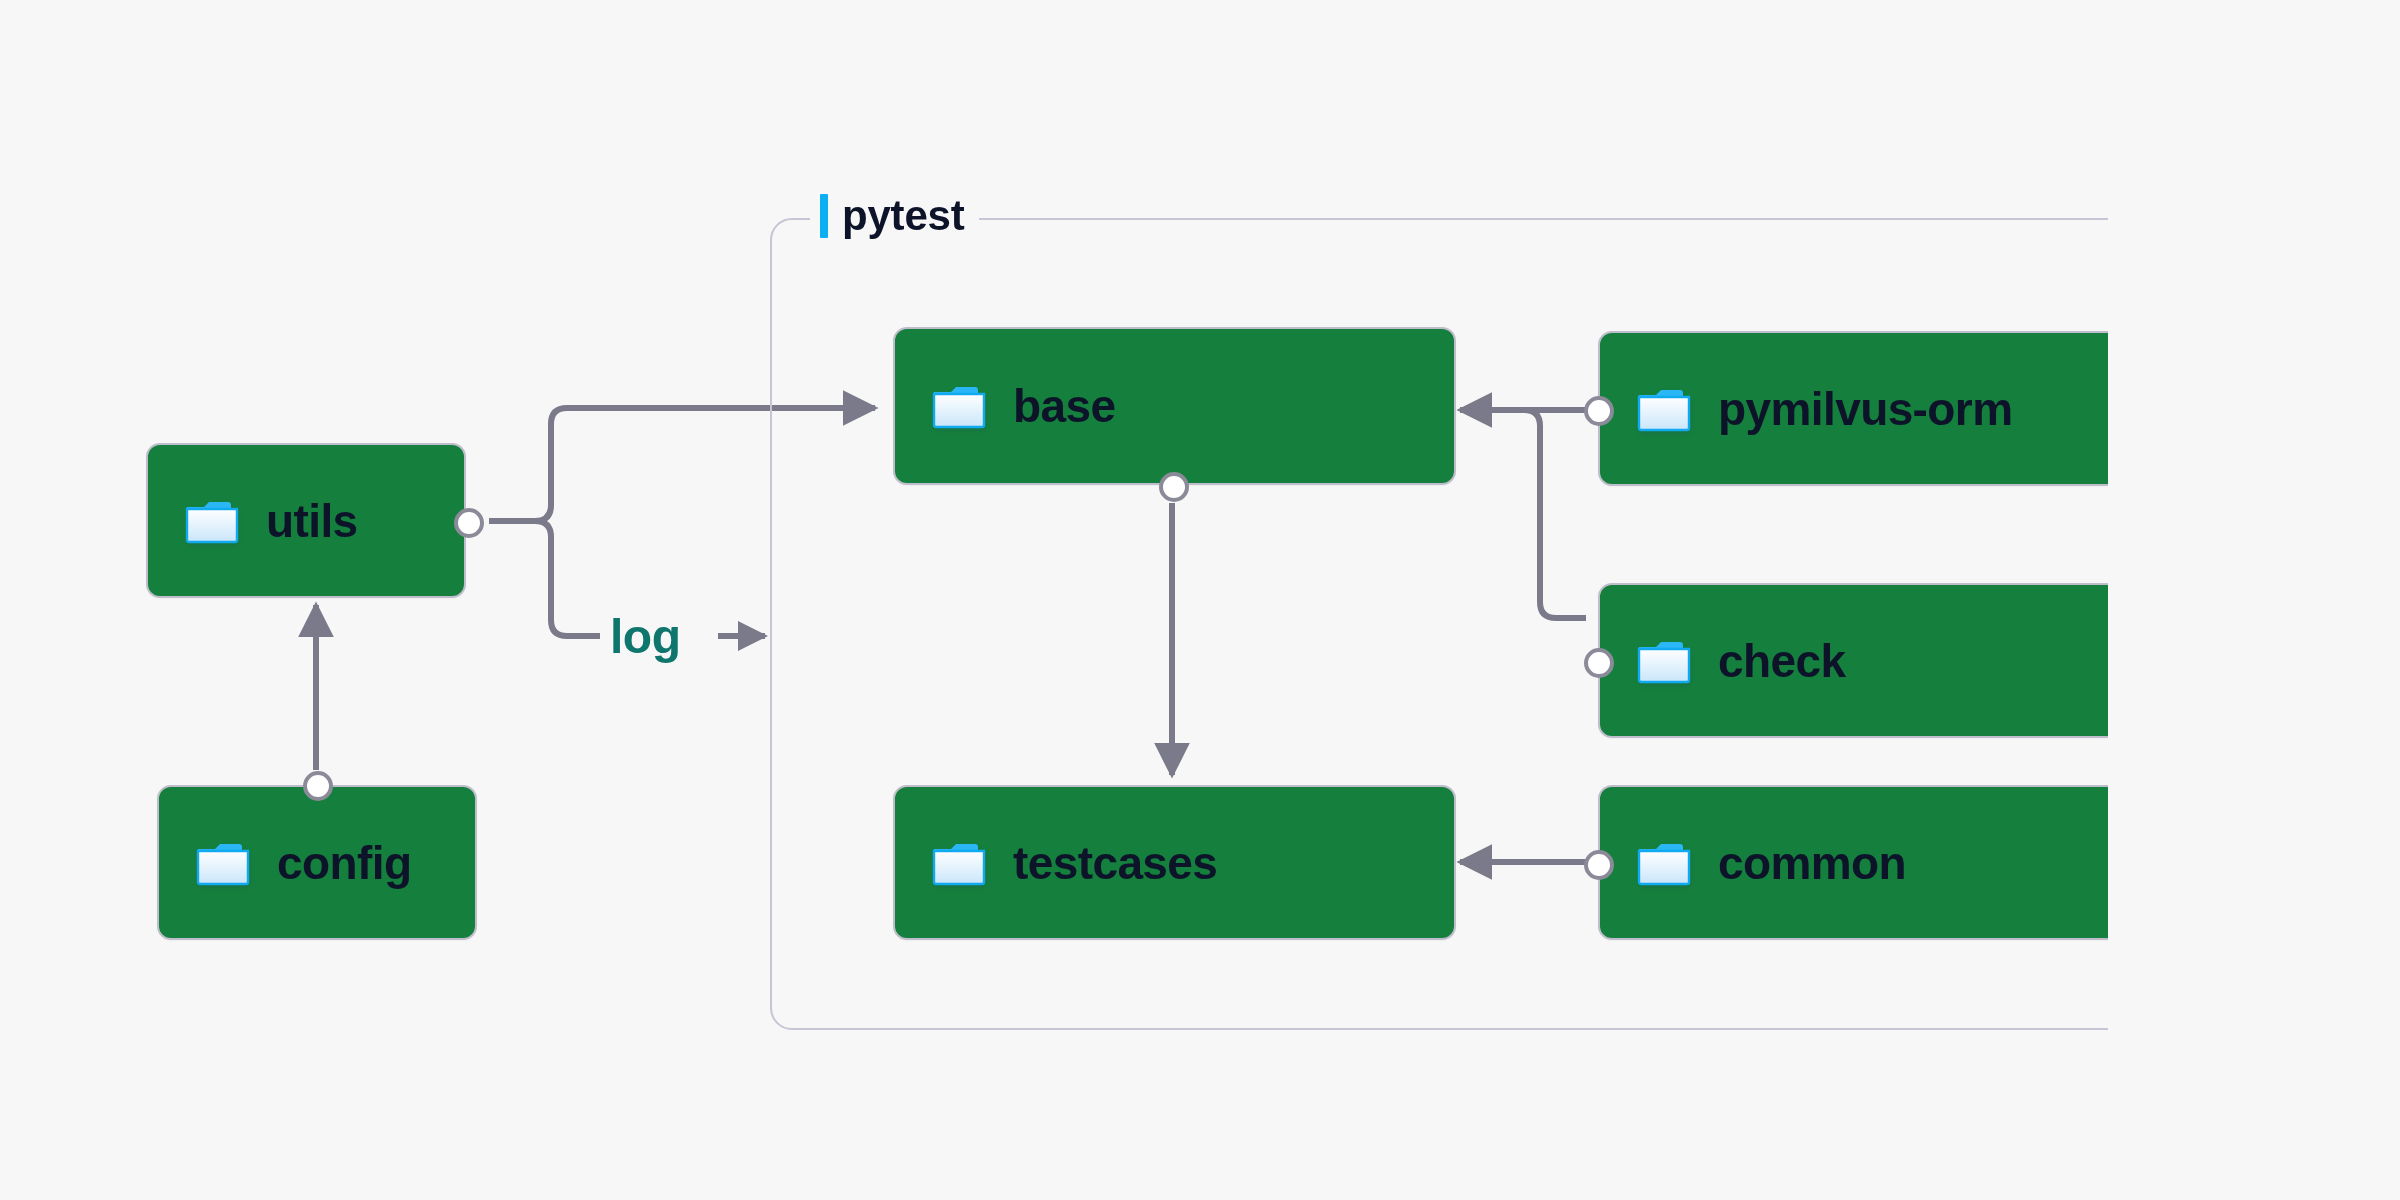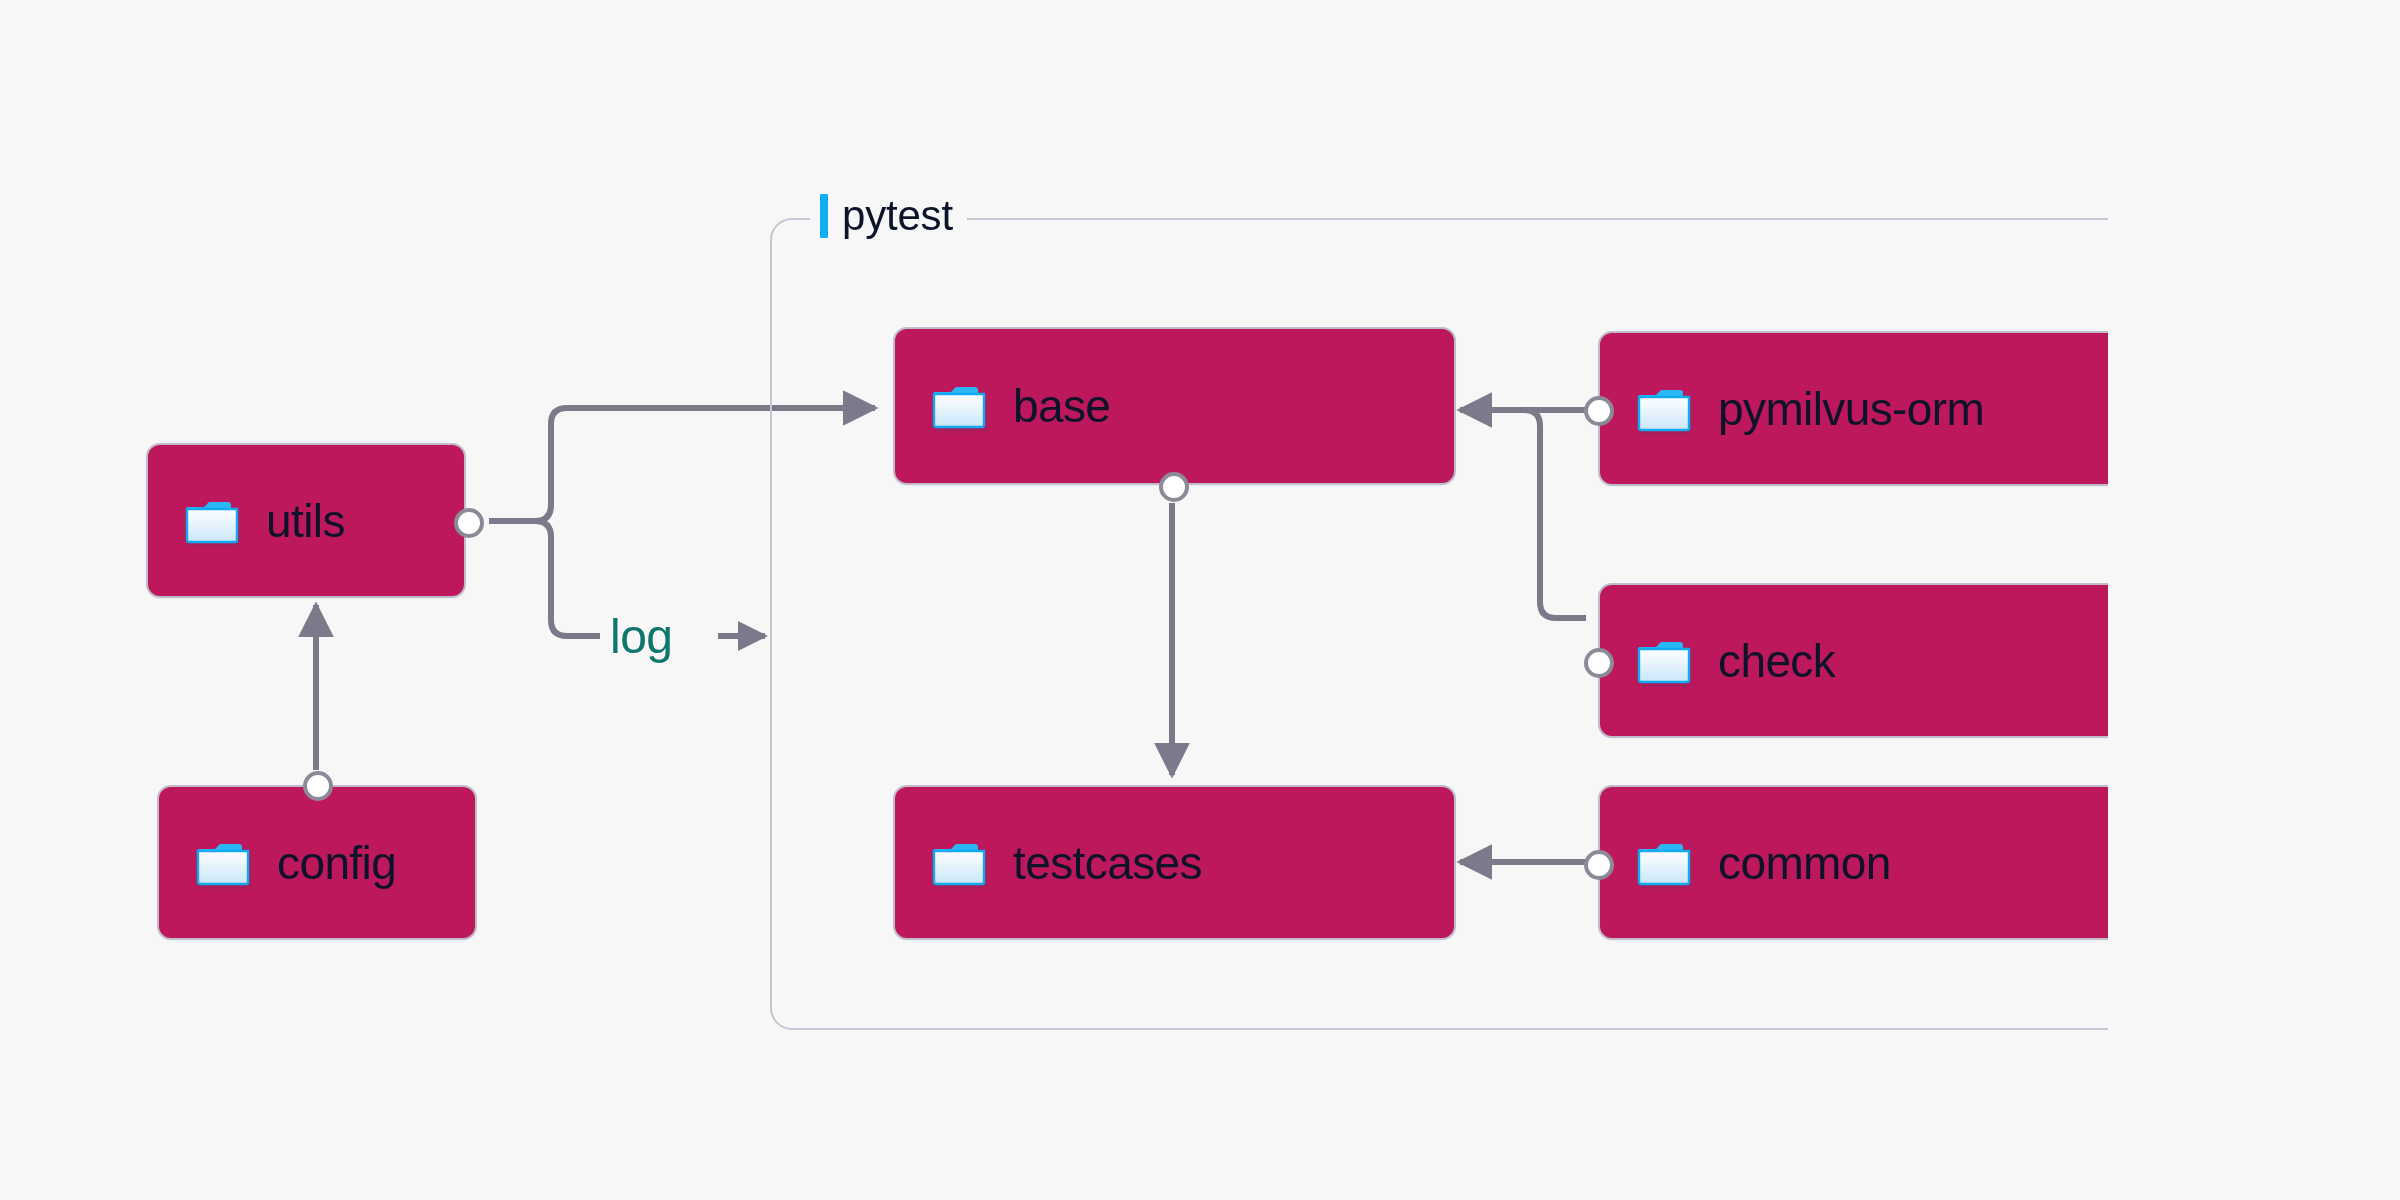--- a/index.html
+++ b/index.html
@@ -9,20 +9,21 @@
   }
   body {
     font-family: "Liberation Sans", sans-serif;
   }
   #canvas {
     position: relative;
     width: 2108px;
     height: 1200px;
     background: #f7f7f7;
     overflow: hidden;
+    font-weight: bold;
   }
   #edges {
     position: absolute;
     left: 0;
     top: 0;
     width: 2400px;
     height: 1200px;
     pointer-events: none;
   }
 
@@ -54,21 +55,21 @@
     font-size: 42px;
     color: #0d1429;
     letter-spacing: -0.2px;
     white-space: nowrap;
   }
 
   
   .node {
     position: absolute;
     box-sizing: border-box;
-    background: #be185d;
+    background: #15803d;
     border: 2px solid #bfbdcb;
     border-radius: 14px;
     display: flex;
     align-items: center;
     box-shadow: 0 1px 2px rgba(22,22,40,0.04);
   }
   .node-inner {
     display: flex;
     align-items: center;
     gap: 26px;

